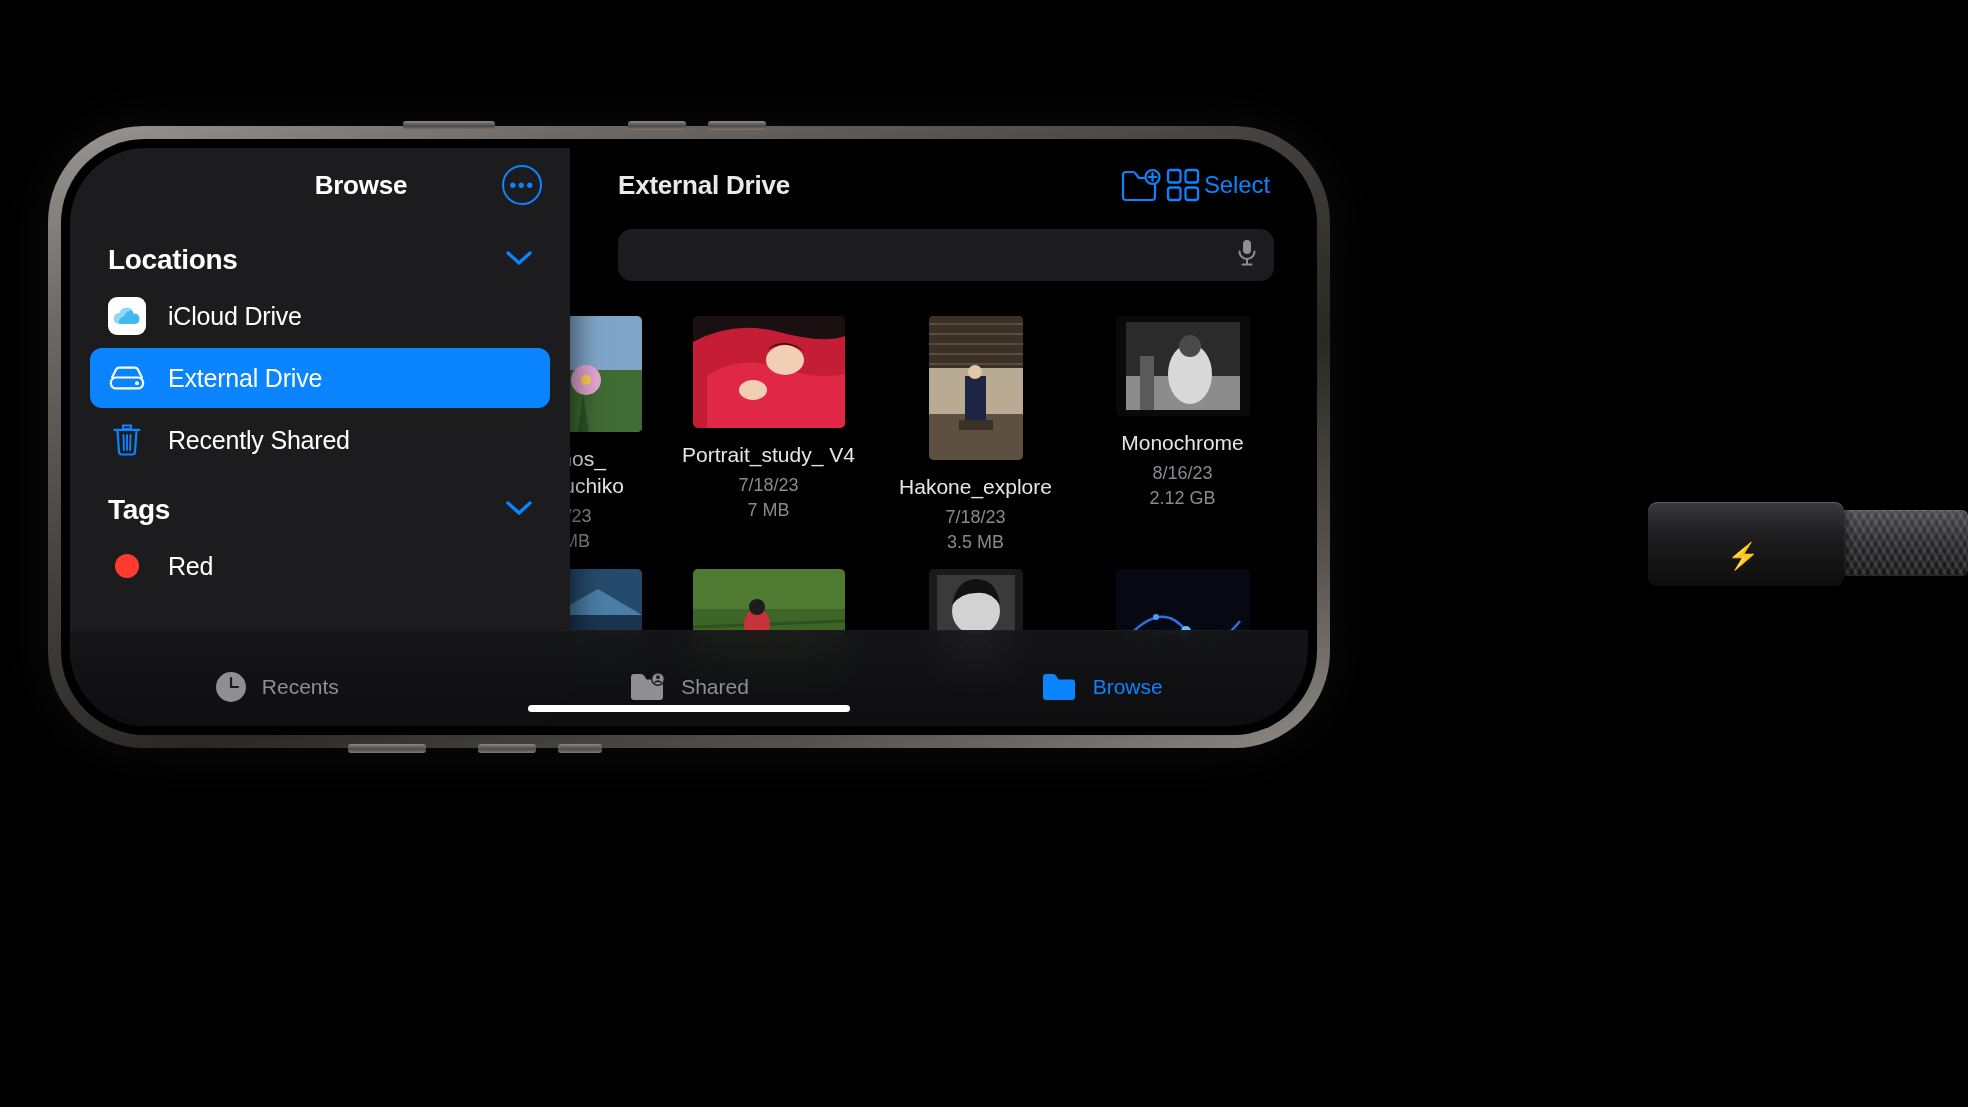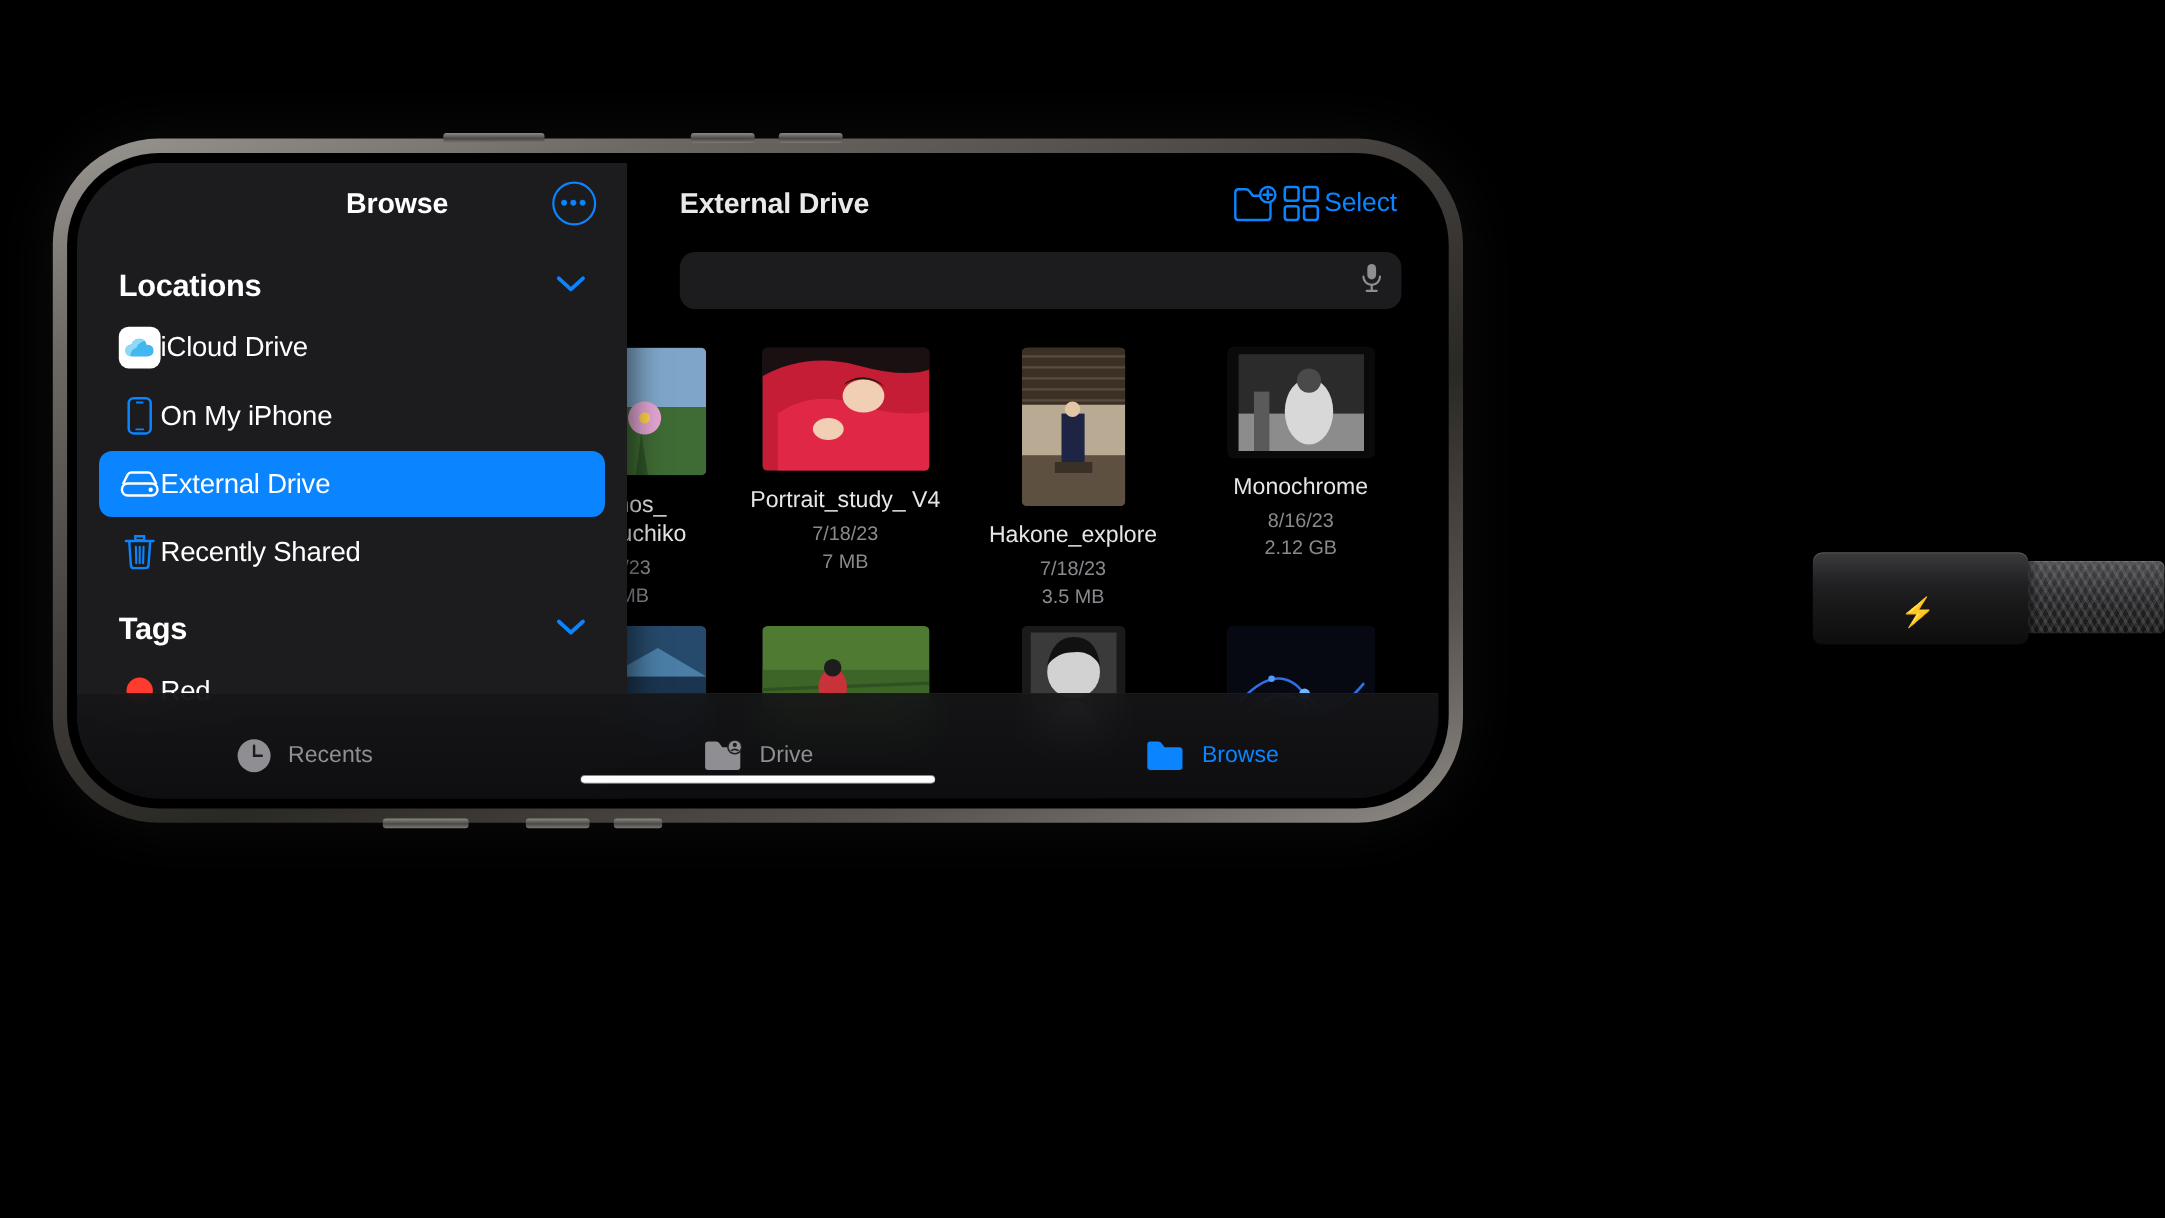--- a/index.html
+++ b/index.html
@@ -347,20 +347,21 @@
     font-size: 28px;
     font-weight: 700;
     color: #ffffff;
     letter-spacing: -0.3px;
   }
   .chevron { color: #0a84ff; }
 
   .side-row {
     display: flex;
     align-items: center;
+    gap: 22px;
     height: 60px;
     padding: 0 18px;
     border-radius: 12px;
     margin-bottom: 2px;
   }
   .side-row.selected { background: #0a84ff; }
   .side-row-label {
     font-size: 25px;
     color: #fff;
     letter-spacing: -0.2px;
@@ -620,30 +621,20 @@
                   <div class="icloud-badge">
                     <svg width="30" height="22" viewBox="0 0 30 22" fill="none">
                       <path d="M8.5 19 Q2 19 2 13.6 Q2 8.6 7.6 8.2 Q9.1 3 14.6 3 Q20.2 3 21.3 8.4 Q27.6 8.4 27.6 13.8 Q27.6 19 21.6 19 Z" fill="#41b8f0"></path>
                       <path d="M8.5 19 Q2 19 2 13.6 Q2 8.6 7.6 8.2 Q9.1 3 14.6 3 Q17.8 3 19.6 5 Q13 6.6 12 11.4 Q7 12 6.4 19 Z" fill="#8fd8f8"></path>
                     </svg>
                   </div>
                 </div>
                 <div class="side-row-label">iCloud Drive</div>
               </div>
 
-              <div class="side-row">
-                <div class="side-icon">
-                  <svg width="24" height="36" viewBox="0 0 24 36" fill="none">
-                    <rect x="2" y="2" width="20" height="32" rx="4.5" stroke="#0a84ff" stroke-width="2.3"></rect>
-                    <rect x="8.5" y="5" width="7" height="1.8" rx="0.9" fill="#0a84ff"></rect>
-                    <rect x="8" y="29.5" width="8" height="1.6" rx="0.8" fill="#0a84ff"></rect>
-                  </svg>
-                </div>
-                <div class="side-row-label">On My iPhone</div>
-              </div>
 
               <div class="side-row selected">
                 <div class="side-icon">
                   <svg width="40" height="28" viewBox="0 0 40 28" fill="none">
                     <path d="M4 14 L8.5 5 Q9.6 3 12 3 L28 3 Q30.4 3 31.5 5 L36 14" stroke="#fff" stroke-width="2.3" fill="none" stroke-linejoin="round"></path>
                     <rect x="3" y="13.5" width="34" height="11.5" rx="5.5" stroke="#fff" stroke-width="2.3" fill="none"></rect>
                     <circle cx="30.5" cy="19.5" r="2.1" fill="#fff"></circle>
                   </svg>
                 </div>
                 <div class="side-row-label">External Drive</div>
@@ -695,21 +686,21 @@
             <div class="tab-item">
               <div class="tab-icon">
                 <svg width="38" height="32" viewBox="0 0 38 32" fill="none">
                   <path d="M2 6 Q2 3 5 3 L12 3 Q14 3 15 4.6 L17.6 8.4 L31 8.4 Q34 8.4 34 11.4 L34 26 Q34 29 31 29 L5 29 Q2 29 2 26 Z" fill="#8e8e93"></path>
                   <circle cx="29" cy="8" r="7" fill="#1c1c1e"></circle>
                   <circle cx="29" cy="8" r="5.6" fill="#8e8e93"></circle>
                   <circle cx="29" cy="6.2" r="1.9" fill="#1c1c1e"></circle>
                   <path d="M25.6 11.6 Q29 8.8 32.4 11.6" stroke="#1c1c1e" stroke-width="1.6" fill="none"></path>
                 </svg>
               </div>
-              <div>Drive</div>
+              <div>Shared</div>
             </div>
             <div class="tab-item active">
               <div class="tab-icon">
                 <svg width="38" height="32" viewBox="0 0 38 32" fill="none">
                   <path d="M2 6 Q2 3 5 3 L12 3 Q14 3 15 4.6 L17.6 8.4 L31 8.4 Q34 8.4 34 11.4 L34 26 Q34 29 31 29 L5 29 Q2 29 2 26 Z" fill="#0a84ff"></path>
                 </svg>
               </div>
               <div>Browse</div>
             </div>
           </div>

